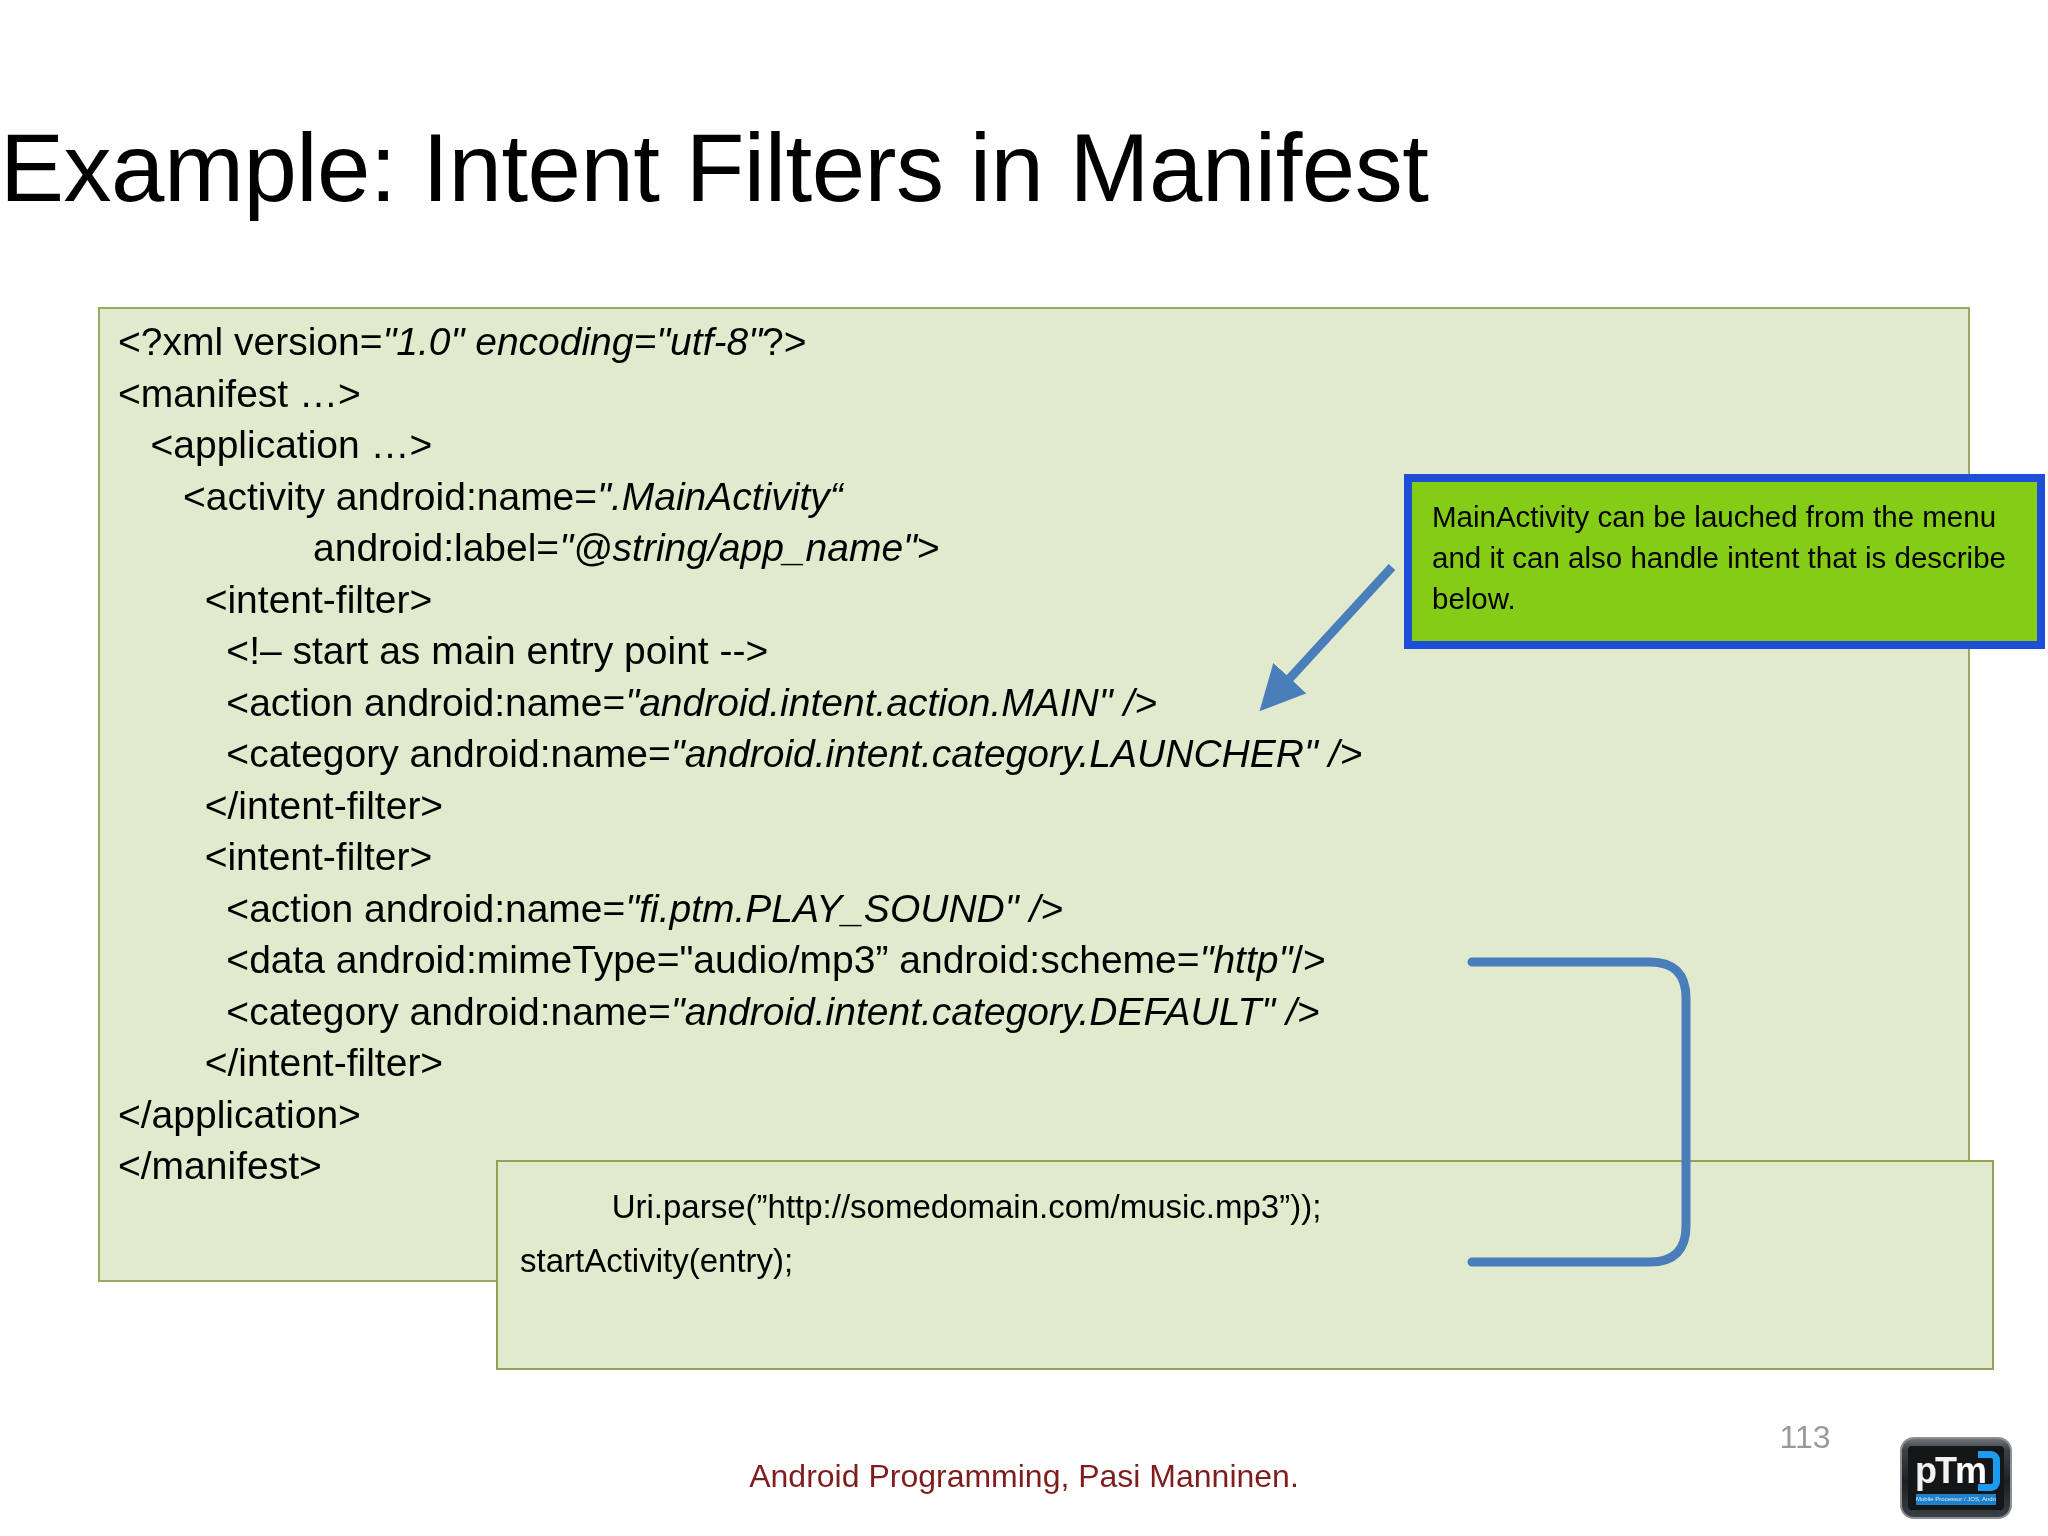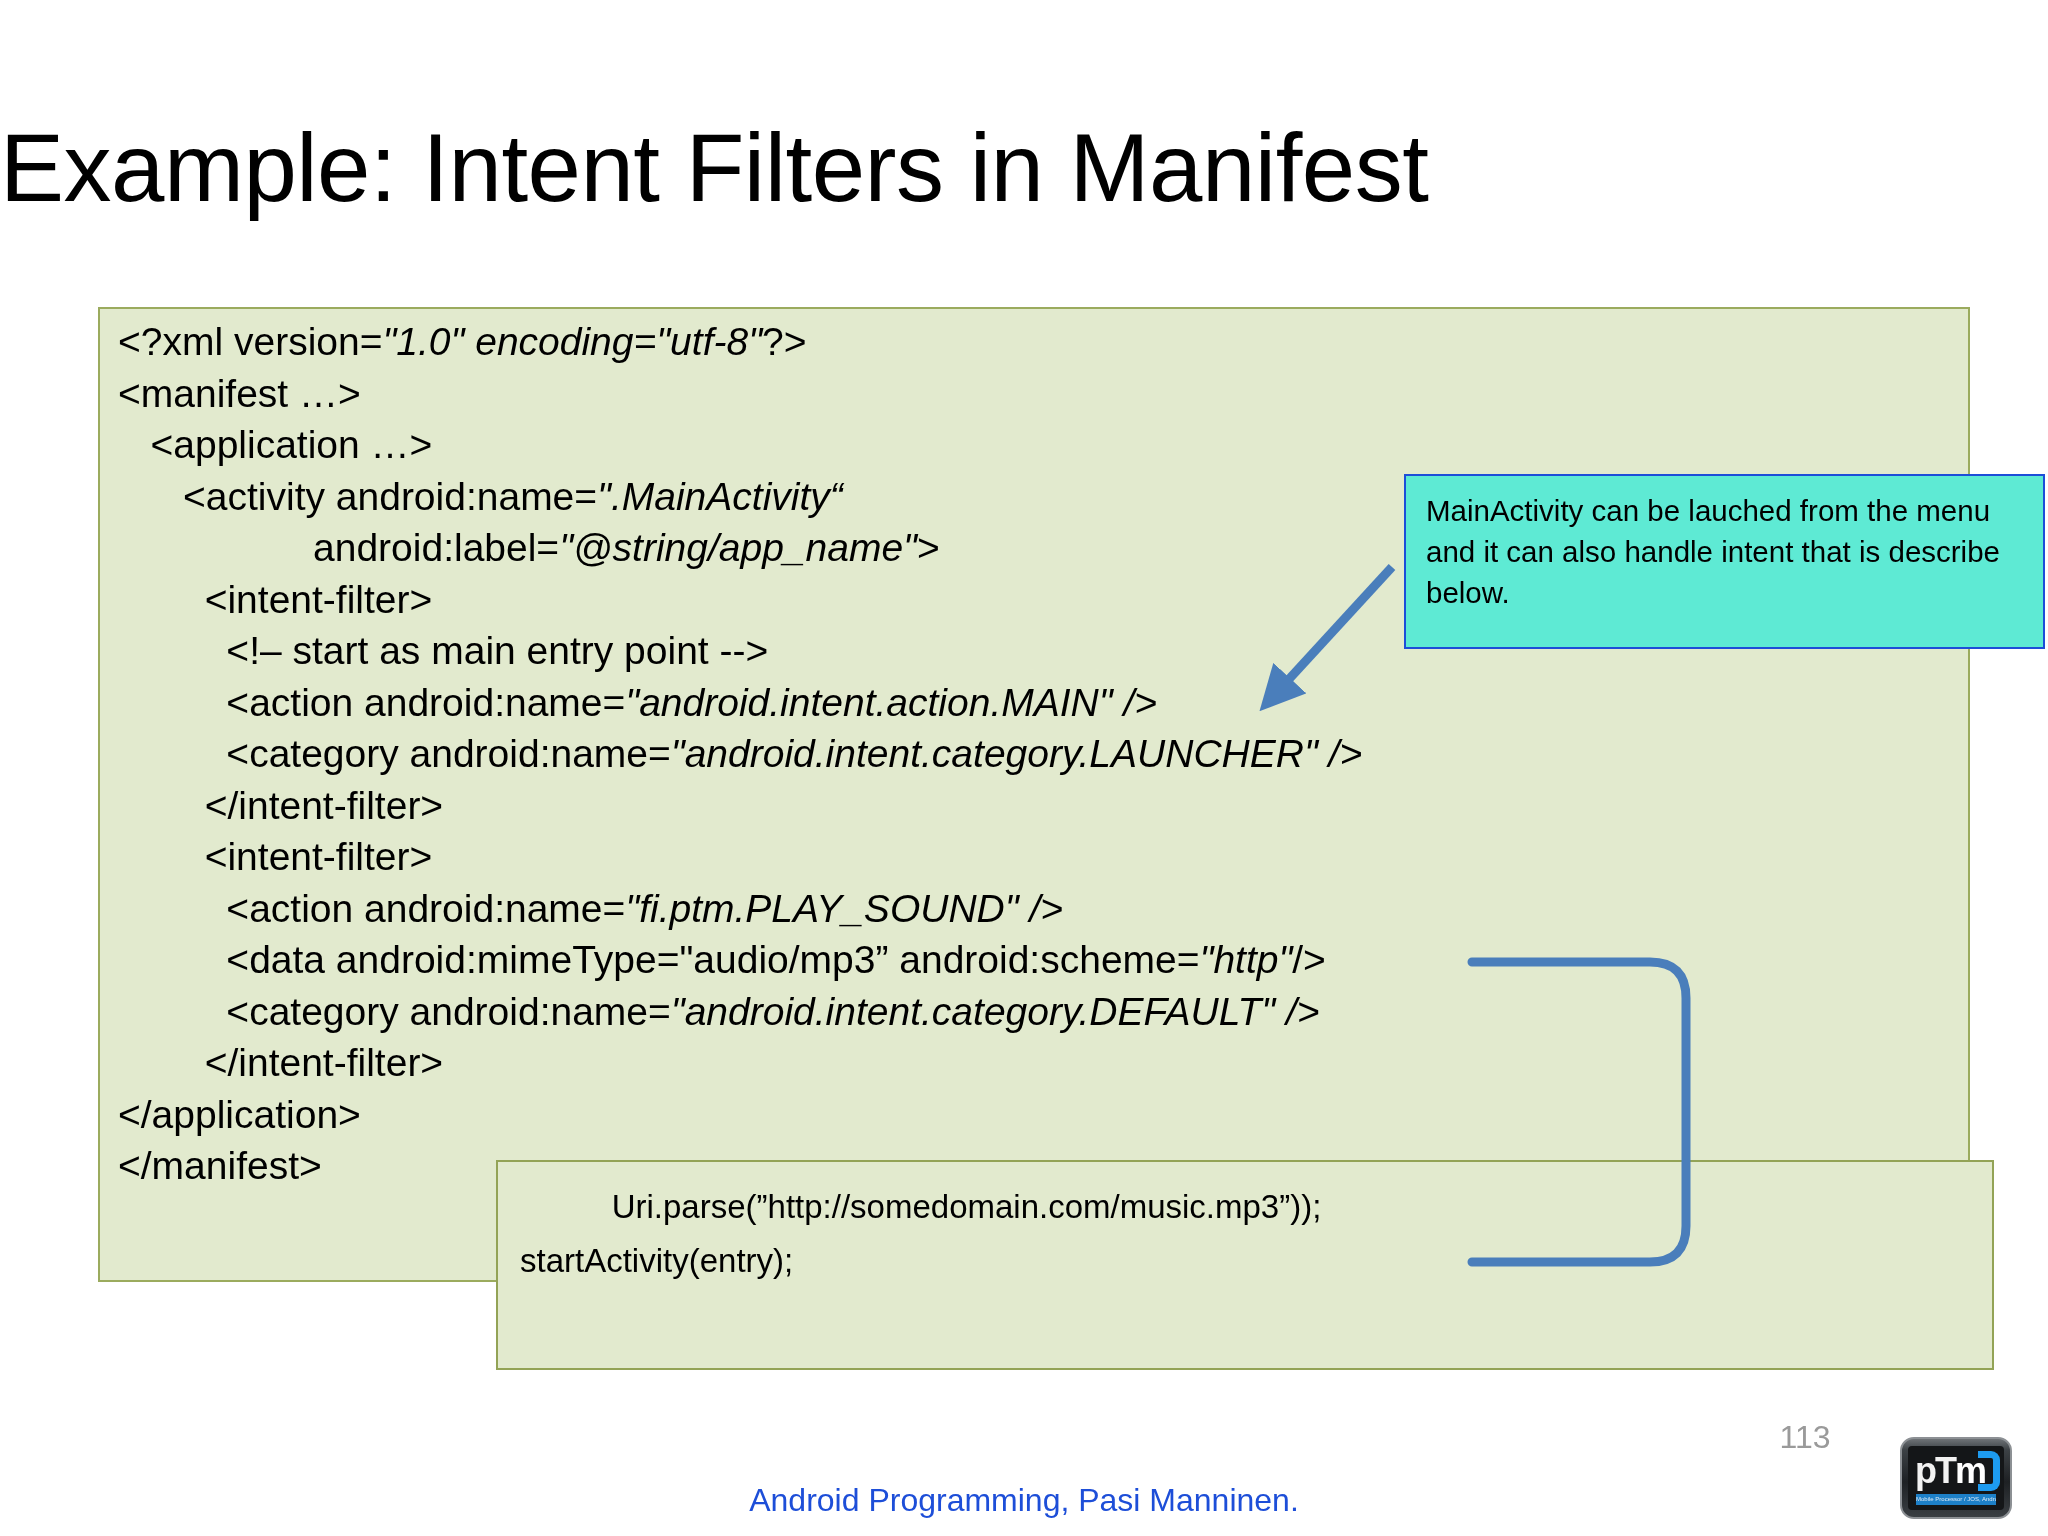--- a/index.html
+++ b/index.html
@@ -60,22 +60,22 @@
     font-style: italic;
   }
 
   
   #pink-callout {
     position: absolute;
     left: 1404px;
     top: 474px;
     width: 641px;
     height: 175px;
-    background: #5eead4;
-    border: 2px solid #1d4ed8;
+    background: #84cc16;
+    border: 8px solid #1d4ed8;
     box-sizing: border-box;
     padding: 14px 18px 0 20px;
   }
   #pink-callout .cl-text {
     font-size: 29.5px;
     line-height: 41px;
     color: #000000;
     white-space: pre-line;
   }
 
@@ -110,22 +110,21 @@
   }
 
   
   #footer-credit {
     position: absolute;
     left: 0;
     top: 1458px;
     width: 2048px;
     text-align: center;
     font-size: 32px;
-    color: #1d4ed8;
-    margin-top: 24px;
+    color: #7f1d1d;
   }
   #footer-page {
     position: absolute;
     left: 1760px;
     top: 1419px;
     width: 90px;
     text-align: center;
     font-size: 32px;
     color: #9A9A9A;
   }

